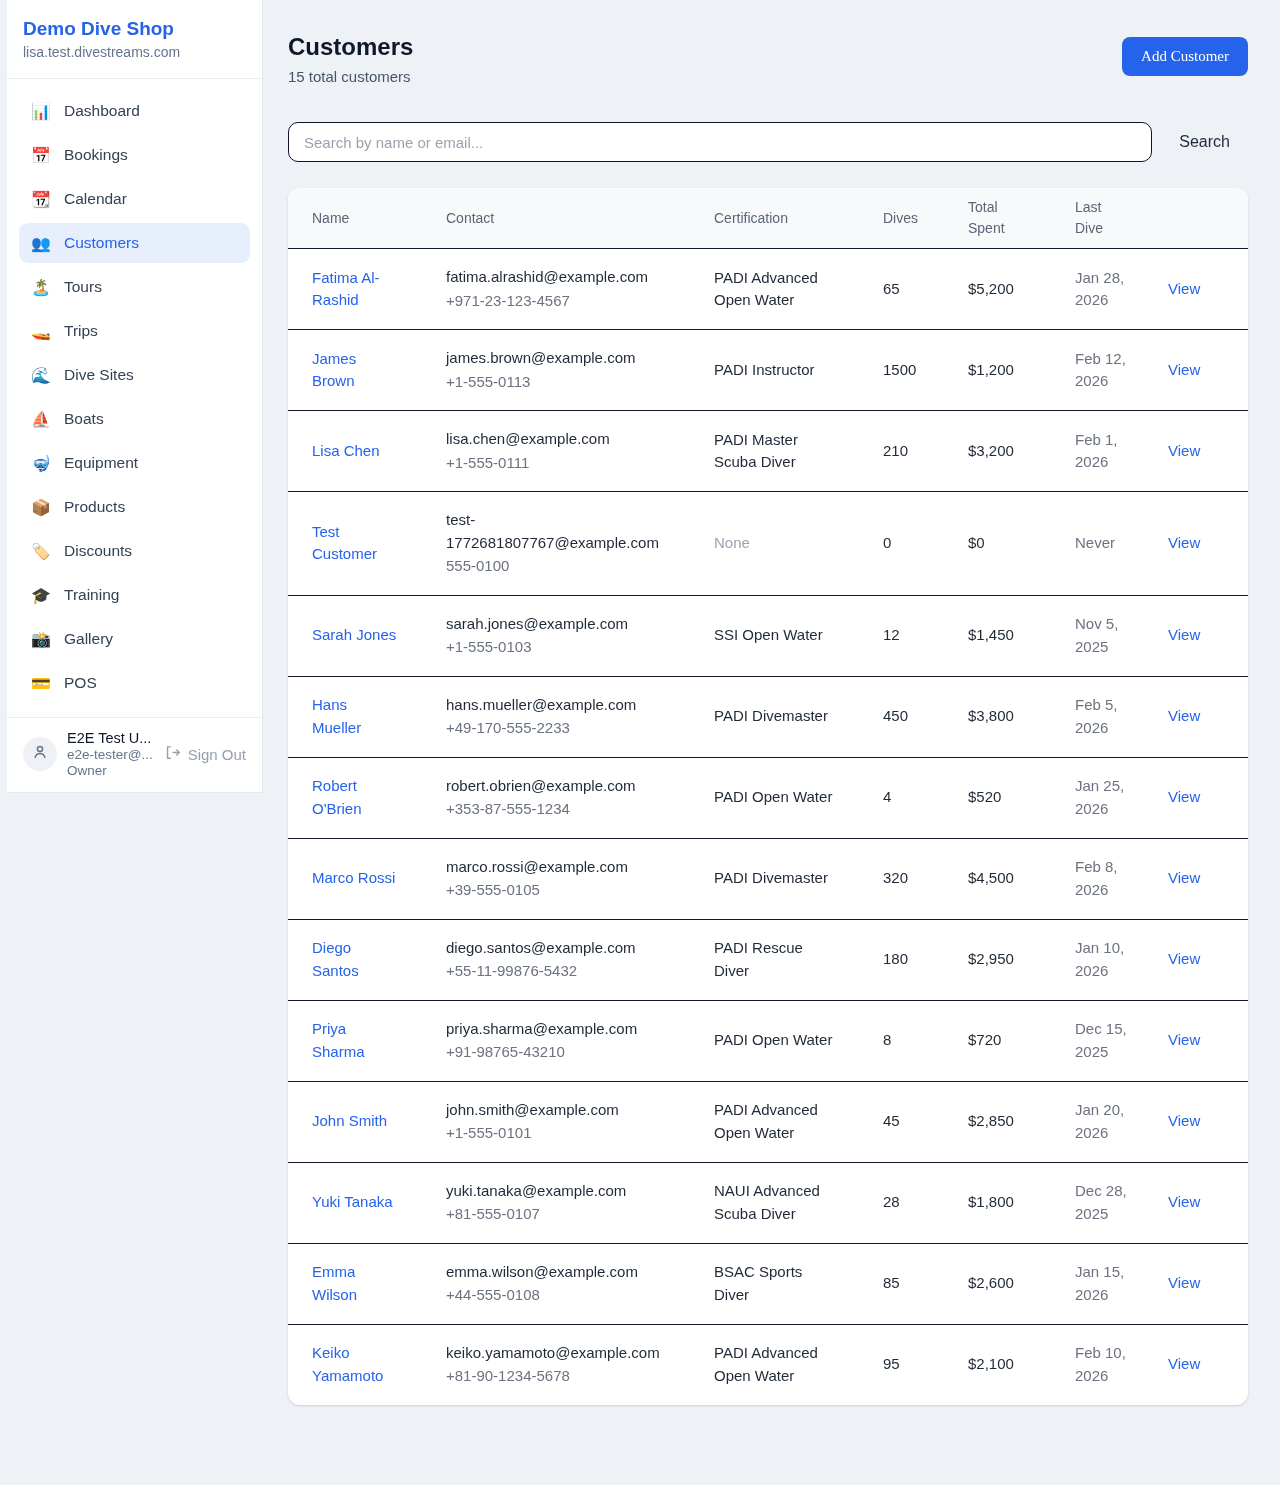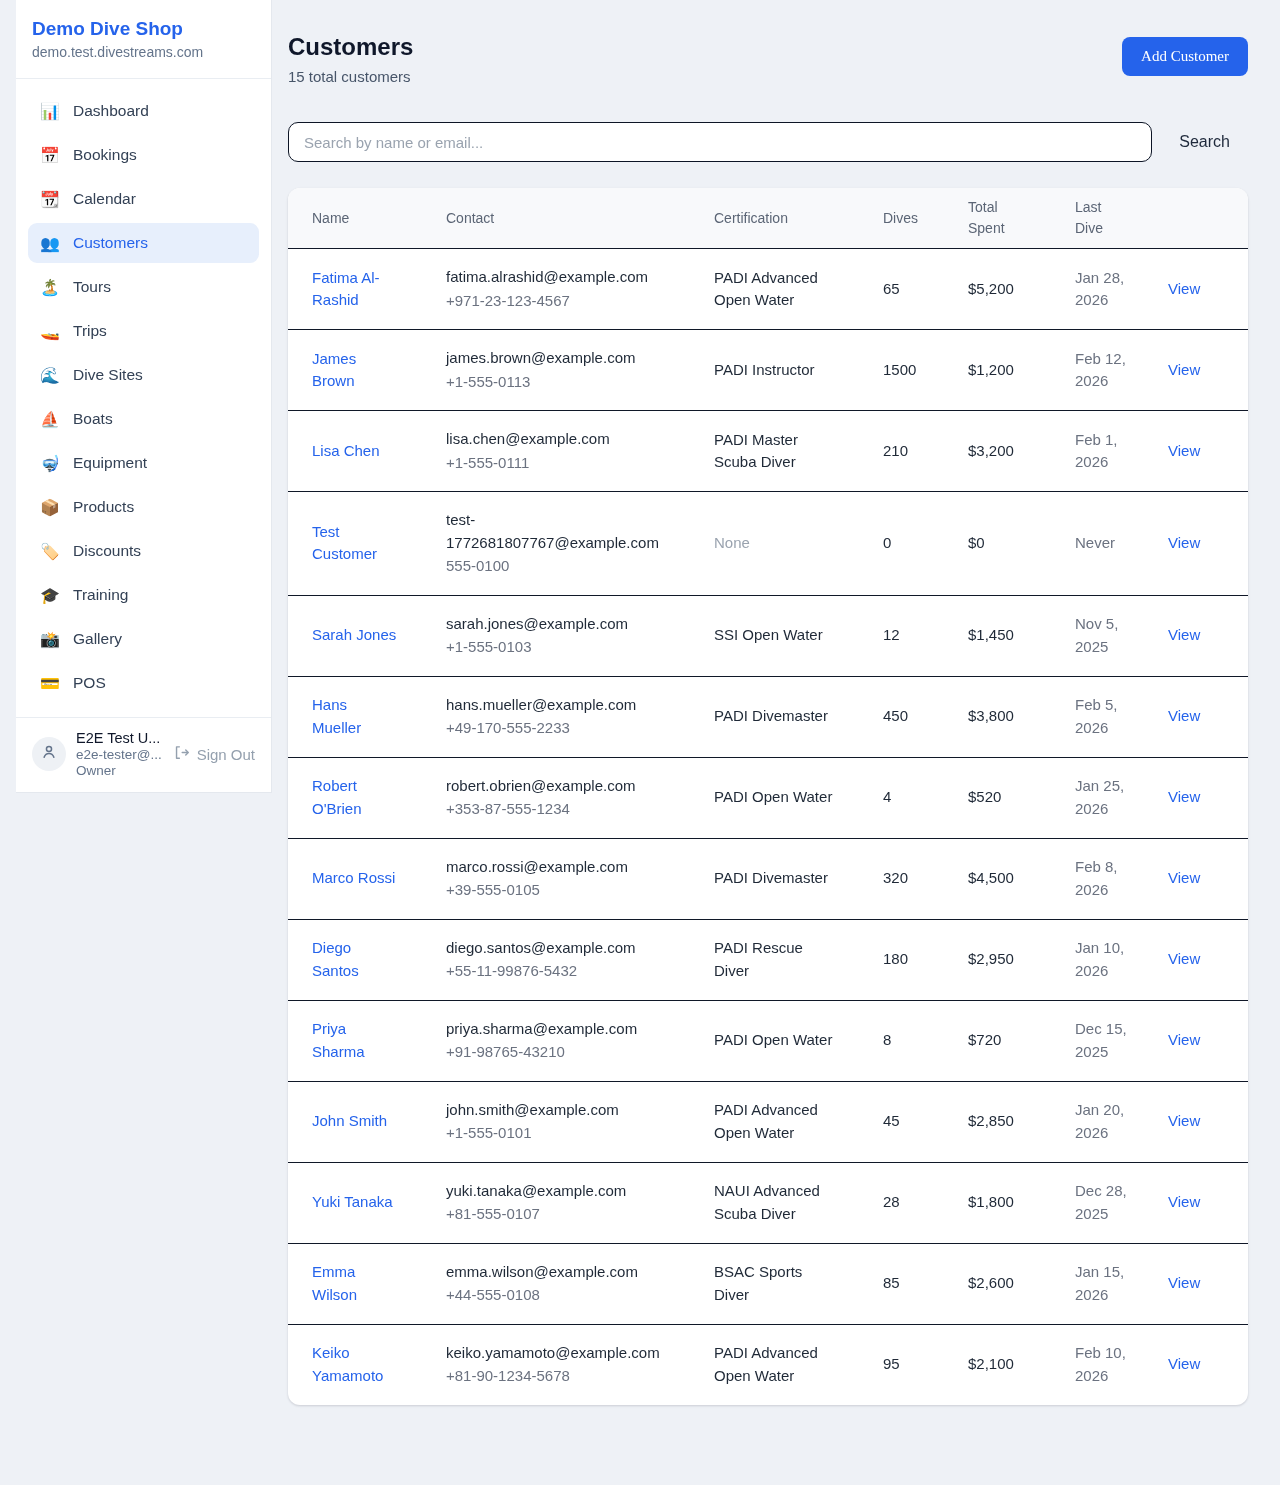--- a/index.html
+++ b/index.html
@@ -6,21 +6,21 @@
   html, body {
     width: 1280px; height: 1485px;
     font-family: "Liberation Sans", sans-serif;
     background: #eef1f6;
     overflow: hidden;
     position: relative;
   }
 
   
   .sidebar {
-    position: absolute; left: 16px; top: 0; width: 256px;
+    position: absolute; left: 7px; top: 0; width: 256px;
     background: #ffffff;
     border-right: 1px solid #e4e8ee;
     border-bottom: 1px solid #e4e8ee;
     display: flex; flex-direction: column;
   }
   .shop-head { padding: 18px 16px 18px 16px; border-bottom: 1px solid #e9edf2; }
   .shop-name { font-size: 19px; font-weight: 700; color: var(--accent, #2563eb); }
   .shop-domain { font-size: 14px; color: #64748b; margin-top: 4px; }
   .nav { padding: 12px 12px 10px 12px; }
   .nav-item {
@@ -108,21 +108,21 @@
   .phone-line { color: #6b7280; margin-top: 1px; }
   .cell-date { color: #6b7280; }
   .muted { color: #9aa3af; }
 </style>
 </head>
 <body>
 
 <aside class="sidebar">
   <div class="shop-head">
     <div class="shop-name">Demo Dive Shop</div>
-    <div class="shop-domain">demo.test.divestreams.com</div>
+    <div class="shop-domain">lisa.test.divestreams.com</div>
   </div>
   <nav class="nav" id="nav">
       <div class="nav-item">
     <span class="nav-icon">📊</span>
     <span class="nav-label">Dashboard</span>
   </div>
       <div class="nav-item">
     <span class="nav-icon">📅</span>
     <span class="nav-label">Bookings</span>
   </div>

